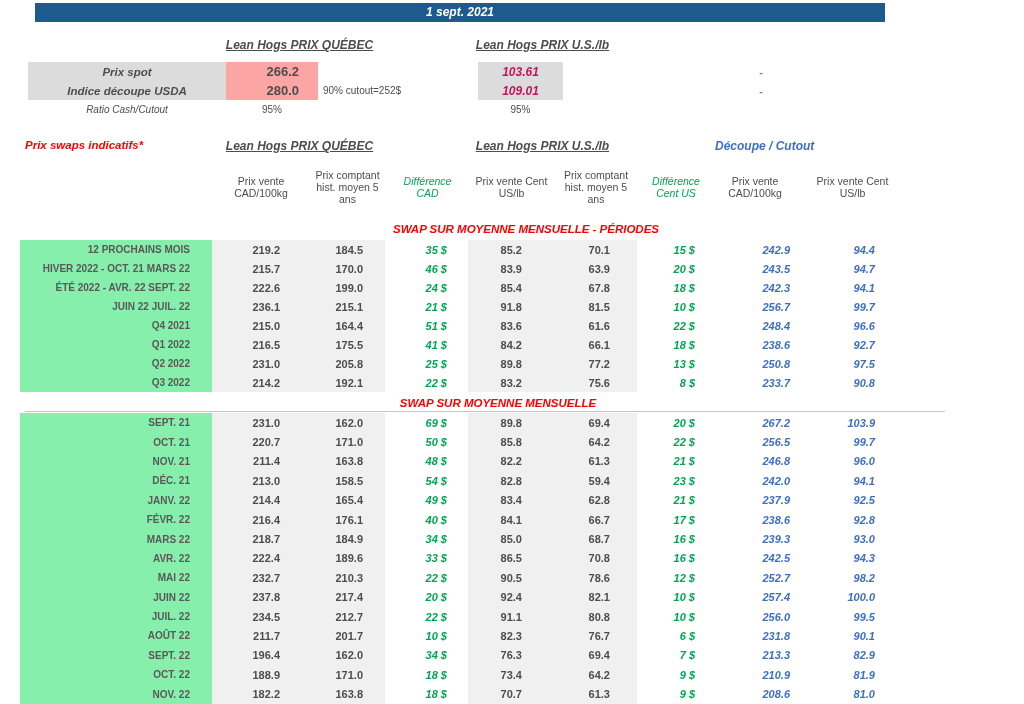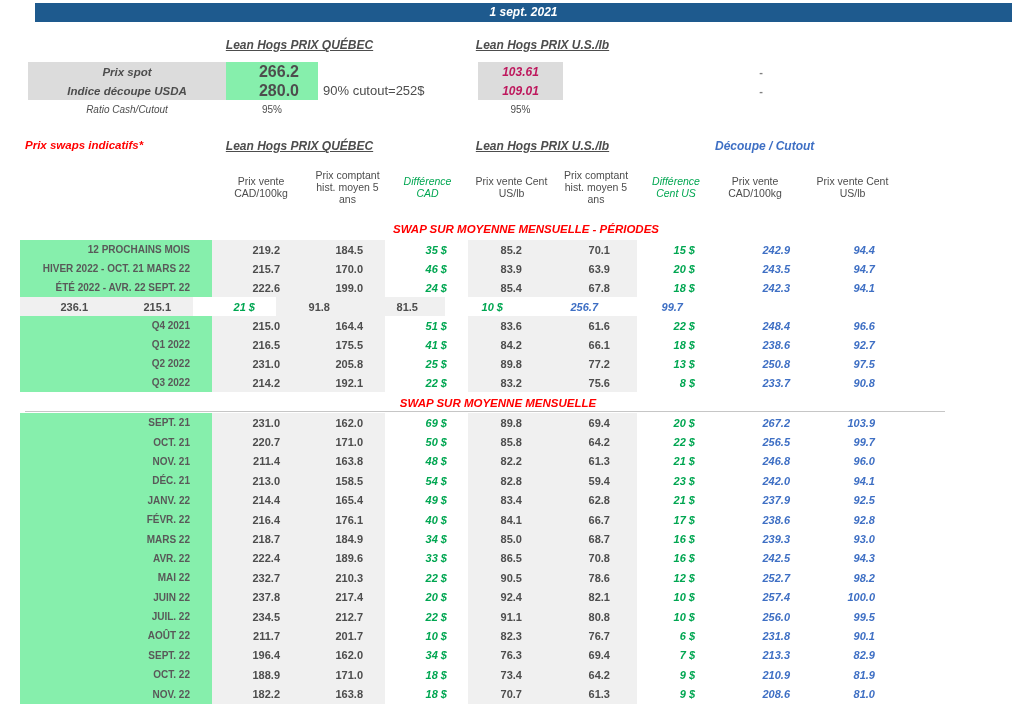--- a/index.html
+++ b/index.html
@@ -1,41 +1,41 @@
 <!DOCTYPE html>
 <html><head>
 <meta charset="utf-8">
 <style>
   html,body{margin:0;padding:0;background:#fff;}
   .canvas{position:relative;width:1024px;height:704px;background:#ffffff;overflow:hidden;
           font-family:"Liberation Sans","DejaVu Sans",sans-serif;color:#4d4d4d;}
 
-  .banner{position:absolute;left:35px;top:3px;width:977px;height:19px;background:#1e5a8e;
+  .banner{position:absolute;left:35px;top:3px;width:850px;height:19px;background:#1e5a8e;
           color:#fff;font-style:italic;font-weight:bold;font-size:12px;line-height:19px;text-align:center;}
 
   .sec-title{position:absolute;font-style:italic;font-weight:bold;font-size:12px;color:#4d4d4d;
              text-align:center;white-space:nowrap;text-decoration:underline;}
   .qc1{left:212px;top:38px;width:175px;}
   .us1{left:455px;top:38px;width:175px;}
   .qc2{left:212px;top:139px;width:175px;}
   .us2{left:455px;top:139px;width:175px;}
   .cut-title{position:absolute;left:715px;top:139px;width:200px;text-align:left;
              font-style:italic;font-weight:bold;font-size:12px;color:#3e6fc4;}
   .red-title{position:absolute;left:25px;top:139px;font-style:italic;font-weight:bold;
              font-size:11.5px;color:#ff0000;white-space:nowrap;}
 
   .srow{position:absolute;left:8px;width:1024px;height:19px;}
   .s-label{position:absolute;left:20px;top:0;width:198px;height:19px;background:#dcdcdc;
            display:flex;align-items:center;justify-content:center;
            font-style:italic;font-weight:bold;font-size:11.5px;color:#4d4d4d;}
-  .s-val{position:absolute;left:218px;top:0;width:92px;height:19px;background:#86efac;
+  .s-val{position:absolute;left:218px;top:0;width:92px;height:19px;background:#fca5a5;
          display:flex;align-items:center;justify-content:flex-end;padding-right:19px;box-sizing:border-box;
-         font-weight:bold;font-size:16px;color:#4d4d4d;}
+         font-weight:bold;font-size:13px;color:#4d4d4d;}
   .s-note{position:absolute;left:315px;top:0;height:19px;display:flex;align-items:center;
-          font-size:13px;color:#4d4d4d;white-space:nowrap;}
+          font-size:10px;color:#4d4d4d;white-space:nowrap;}
   .s-us{position:absolute;left:470px;top:0;width:85px;height:19px;background:#dcdcdc;
         display:flex;align-items:center;justify-content:center;
         font-style:italic;font-weight:bold;font-size:12px;color:#be185d;}
   .s-dash{position:absolute;left:713px;top:0;width:80px;height:19px;display:flex;align-items:center;
           justify-content:center;color:#808080;font-weight:bold;font-size:11px;}
   .r-label{position:absolute;left:20px;top:0;width:198px;height:16px;display:flex;align-items:center;
            justify-content:center;font-style:italic;font-size:10px;color:#4d4d4d;}
   .r-val{position:absolute;left:218px;top:0;width:92px;height:16px;display:flex;align-items:center;
          justify-content:center;font-size:10px;color:#4d4d4d;}
   .r-us{position:absolute;left:470px;top:0;width:85px;height:16px;display:flex;align-items:center;
@@ -171,20 +171,21 @@
         <div class="tc c-uss bgC pr33">85.4</div>
         <div class="tc c-ush bgC pr27">67.8</div>
         <div class="tc g3"></div>
         <div class="tc c-dus diff pr12">18 $</div>
         <div class="tc g4"></div>
         <div class="tc c-ccad cut pr5">242.3</div>
         <div class="tc g5"></div>
         <div class="tc c-cus cut pr20">94.1</div>
       </div>
       <div class="trow">
+        <div class="tc c-label bgL lab">JUIN 22 JUIL. 22</div>
         <div class="tc c-qcs bgC pr30">236.1</div>
         <div class="tc c-qch bgC pr22">215.1</div>
         <div class="tc g1"></div>
         <div class="tc c-dcad diff pr13">21 $</div>
         <div class="tc g2"></div>
         <div class="tc c-uss bgC pr33">91.8</div>
         <div class="tc c-ush bgC pr27">81.5</div>
         <div class="tc g3"></div>
         <div class="tc c-dus diff pr12">10 $</div>
         <div class="tc g4"></div>

